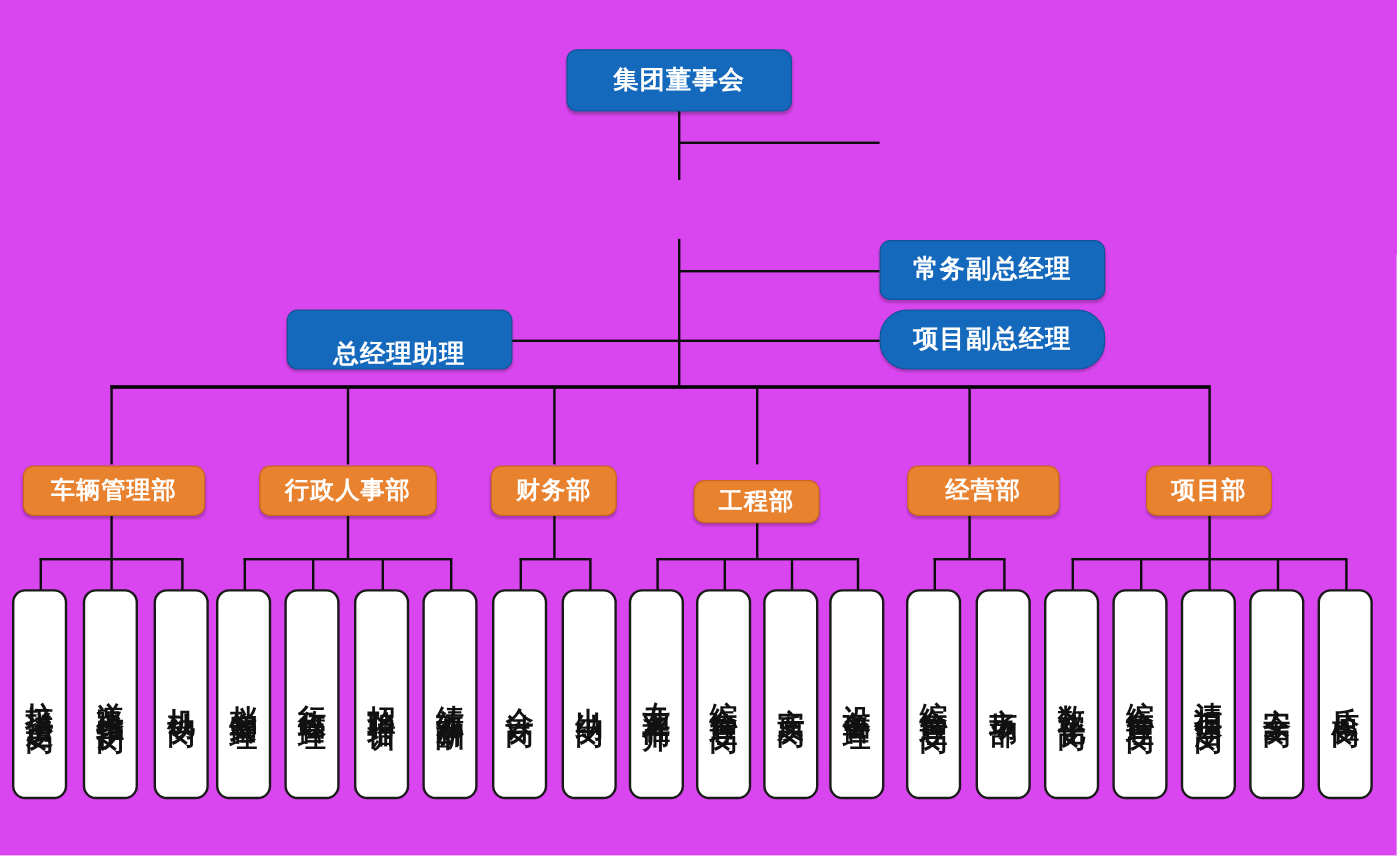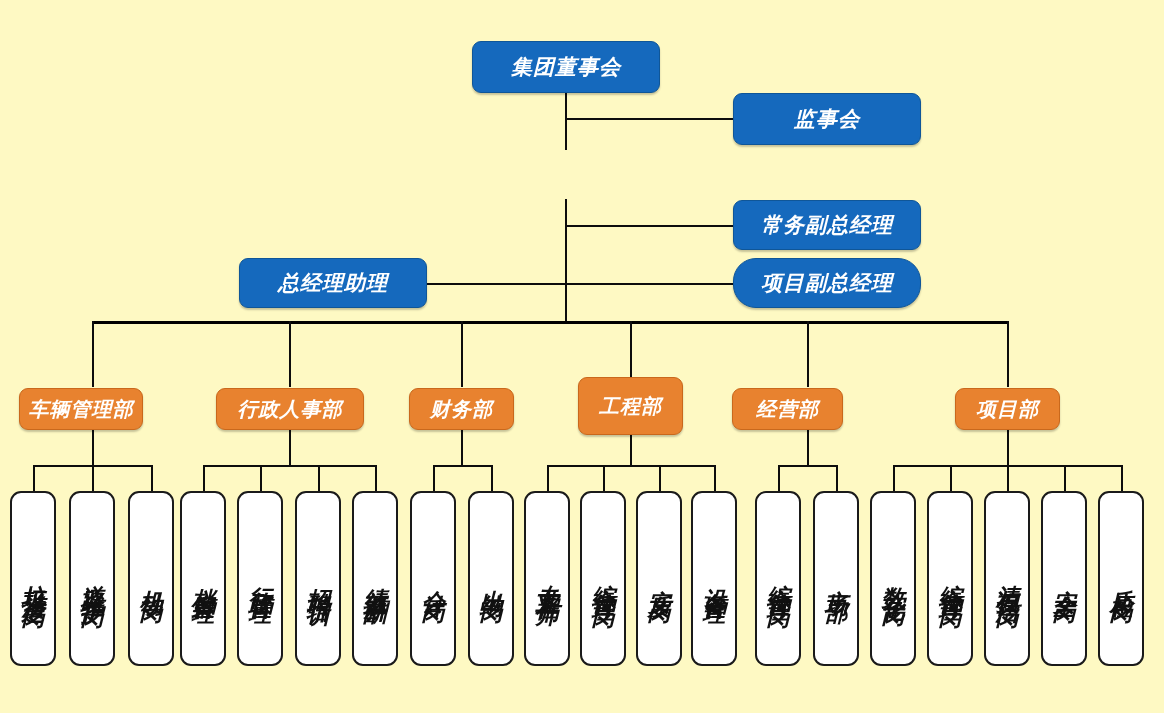--- a/index.html
+++ b/index.html
@@ -1,20 +1,20 @@
 <!DOCTYPE html>
 <html><head>
 <meta charset="utf-8">
 <style>
   html,body{margin:0;padding:0;background:#ffffff;}
   body{
     font-family:"Liberation Sans","DejaVu Sans",sans-serif;
     width:1164px;height:713px;overflow:hidden;
   }
-  #chart-root{position:relative;width:1164px;height:713px;background:#fef9c3;font-style:italic;}
+  #chart-root{position:relative;width:1164px;height:713px;background:#d946ef;}
 
   
   .line{position:absolute;background:#0d0d0d;}
   .line.v{width:2px;}
   .line.h{height:2px;}
   .line.thick{background:#000;}
 
   
   .node{
     position:absolute;
@@ -128,50 +128,47 @@
   <div class="line v" style="left:893px;top:465px;height:27px;"></div>
   <div class="line v" style="left:950px;top:465px;height:27px;"></div>
   <div class="line v" style="left:1007px;top:465px;height:27px;"></div>
   <div class="line v" style="left:1064px;top:465px;height:27px;"></div>
   <div class="line v" style="left:1121px;top:465px;height:27px;"></div>
 
   <div class="node blue" style="left:472px;top:41px;width:188px;height:52px;">
     <span>集团董事会</span>
   </div>
 
-  <div class="node blue" style="left:733px;top:93px;width:188px;height:52px;">
-    <span>监事会</span>
-  </div>
 
 
   <div class="node blue" style="left:733px;top:200px;width:188px;height:50px;text-align:center;">
     <span>常务副总经理</span>
   </div>
 
   <div class="node blue" style="left:733px;top:258px;width:188px;height:50px;border-radius:23px;">
     <span>项目副总经理</span>
   </div>
 
-  <div class="node blue" style="left:239px;top:258px;width:188px;height:50px;">
+  <div class="node blue" style="left:239px;top:258px;width:188px;height:50px;align-items:flex-end;">
     <span>总经理助理</span>
   </div>
 
-  <div class="node orange" style="left:19px;top:388px;width:124px;height:42px;">
+  <div class="node orange" style="left:19px;top:388px;width:152px;height:42px;">
     <span>车辆管理部</span>
   </div>
   <div class="node orange" style="left:409px;top:388px;width:105px;height:42px;">
     <span>财务部</span>
   </div>
   <div class="node orange" style="left:216px;top:388px;width:148px;height:42px;">
     <span>行政人事部</span>
   </div>
-  <div class="node orange" style="left:578px;top:377px;width:105px;height:58px;">
+  <div class="node orange" style="left:578px;top:400px;width:105px;height:36px;">
     <span>工程部</span>
   </div>
-  <div class="node orange" style="left:732px;top:388px;width:111px;height:42px;align-items:center;">
+  <div class="node orange" style="left:756px;top:388px;width:127px;height:42px;align-items:center;">
     <span>经营部</span>
   </div>
   <div class="node orange" style="left:955px;top:388px;width:105px;height:42px;">
     <span>项目部</span>
   </div>
 
   <div class="leaf" style="left:10px;top:491px;width:46px;height:175px;">
     <span class="vtext">垃圾清运岗</span>
   </div>
   <div class="leaf" style="left:69px;top:491px;width:46px;height:175px;">

